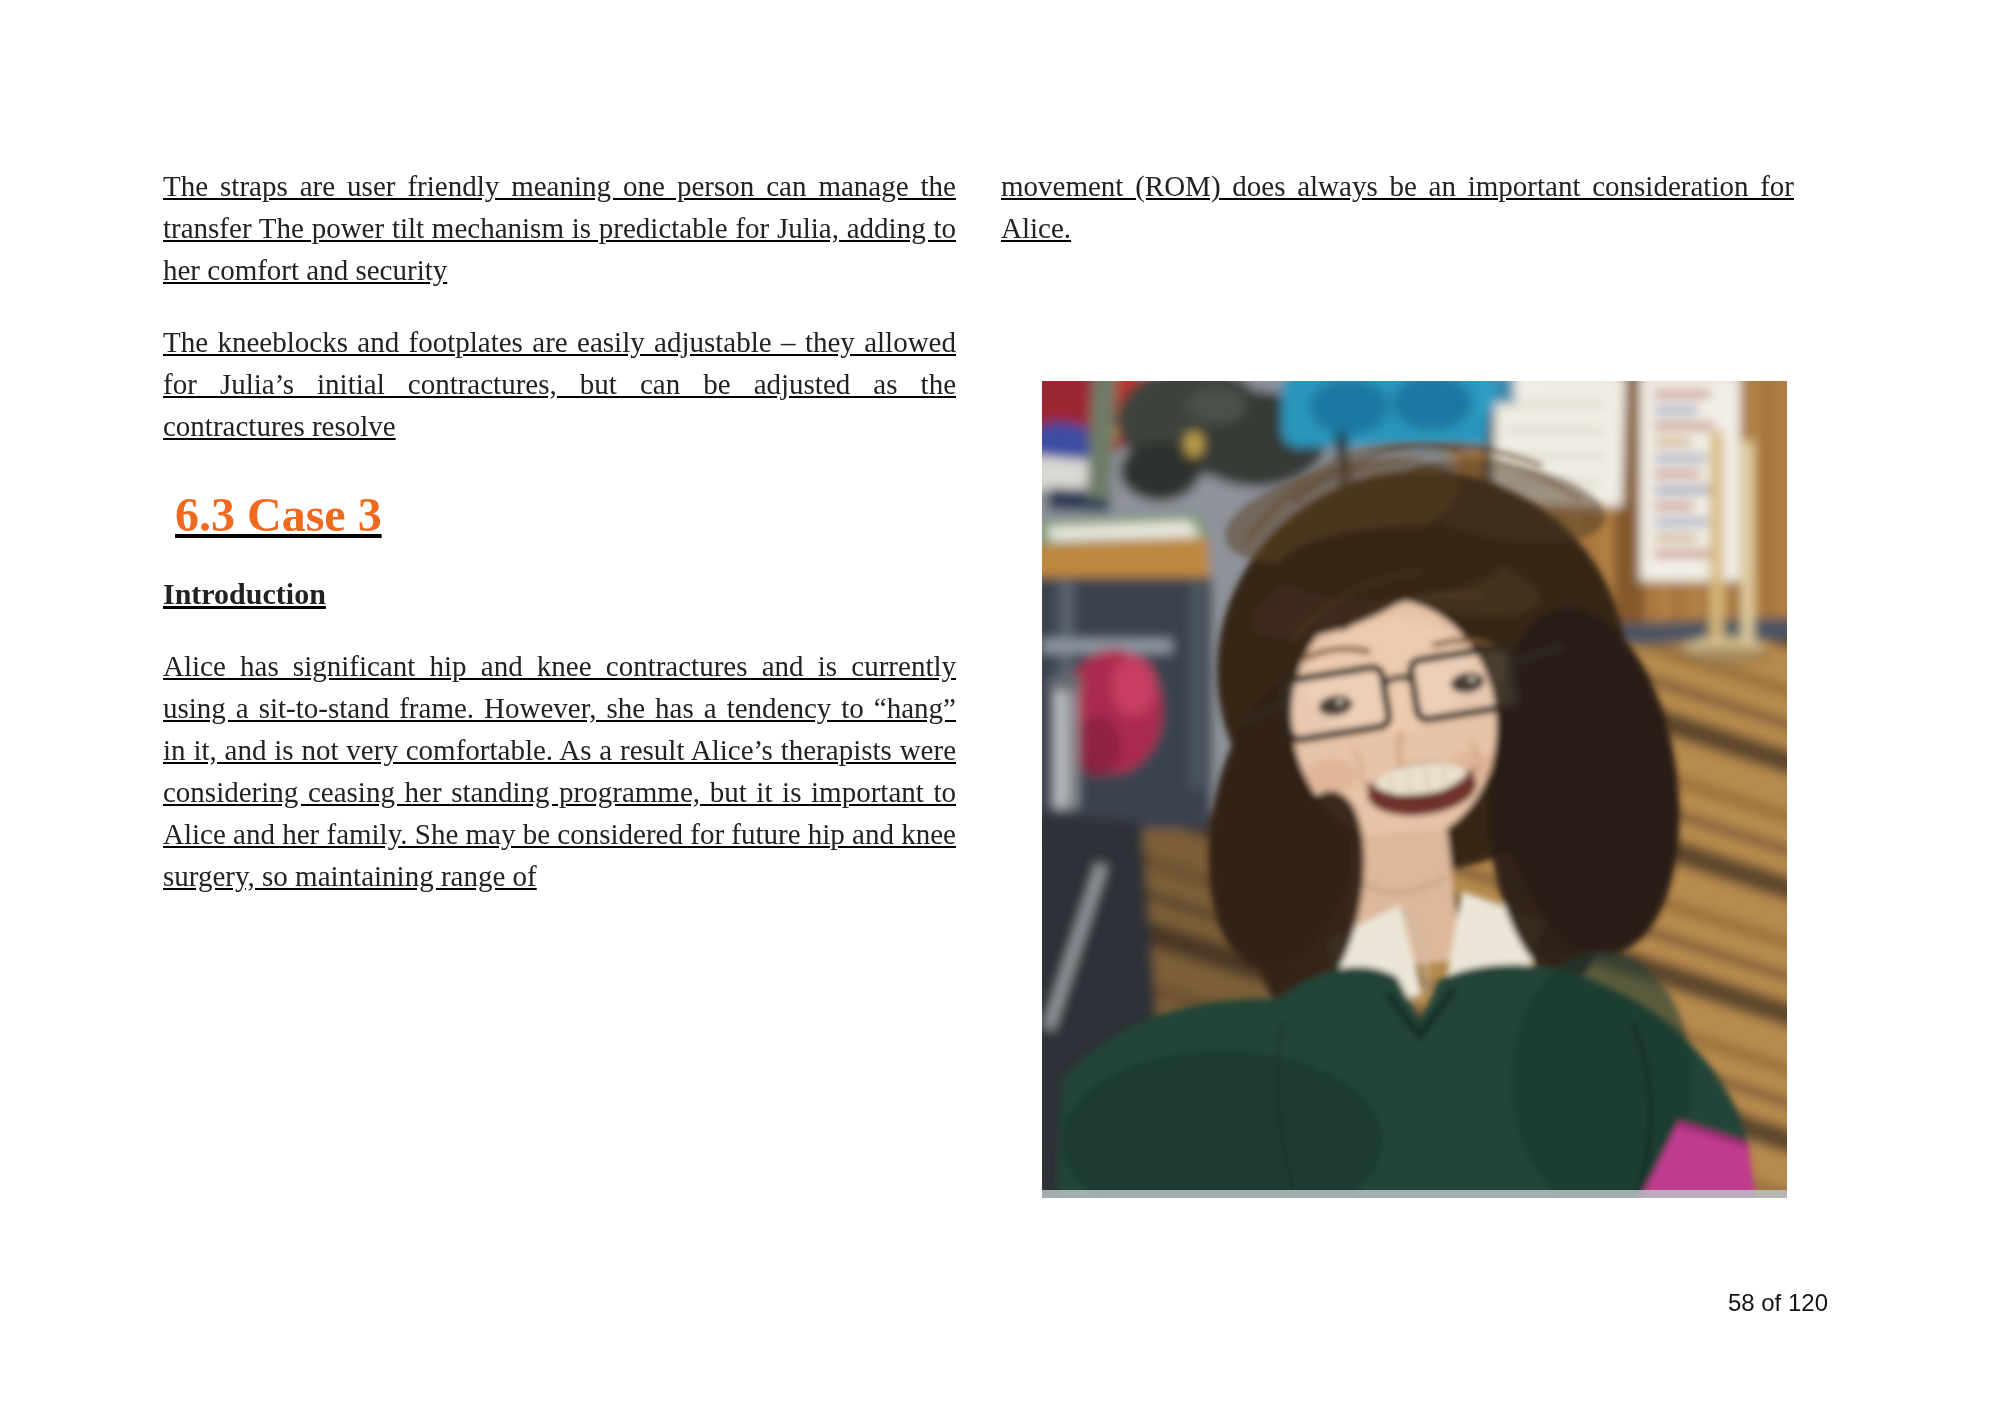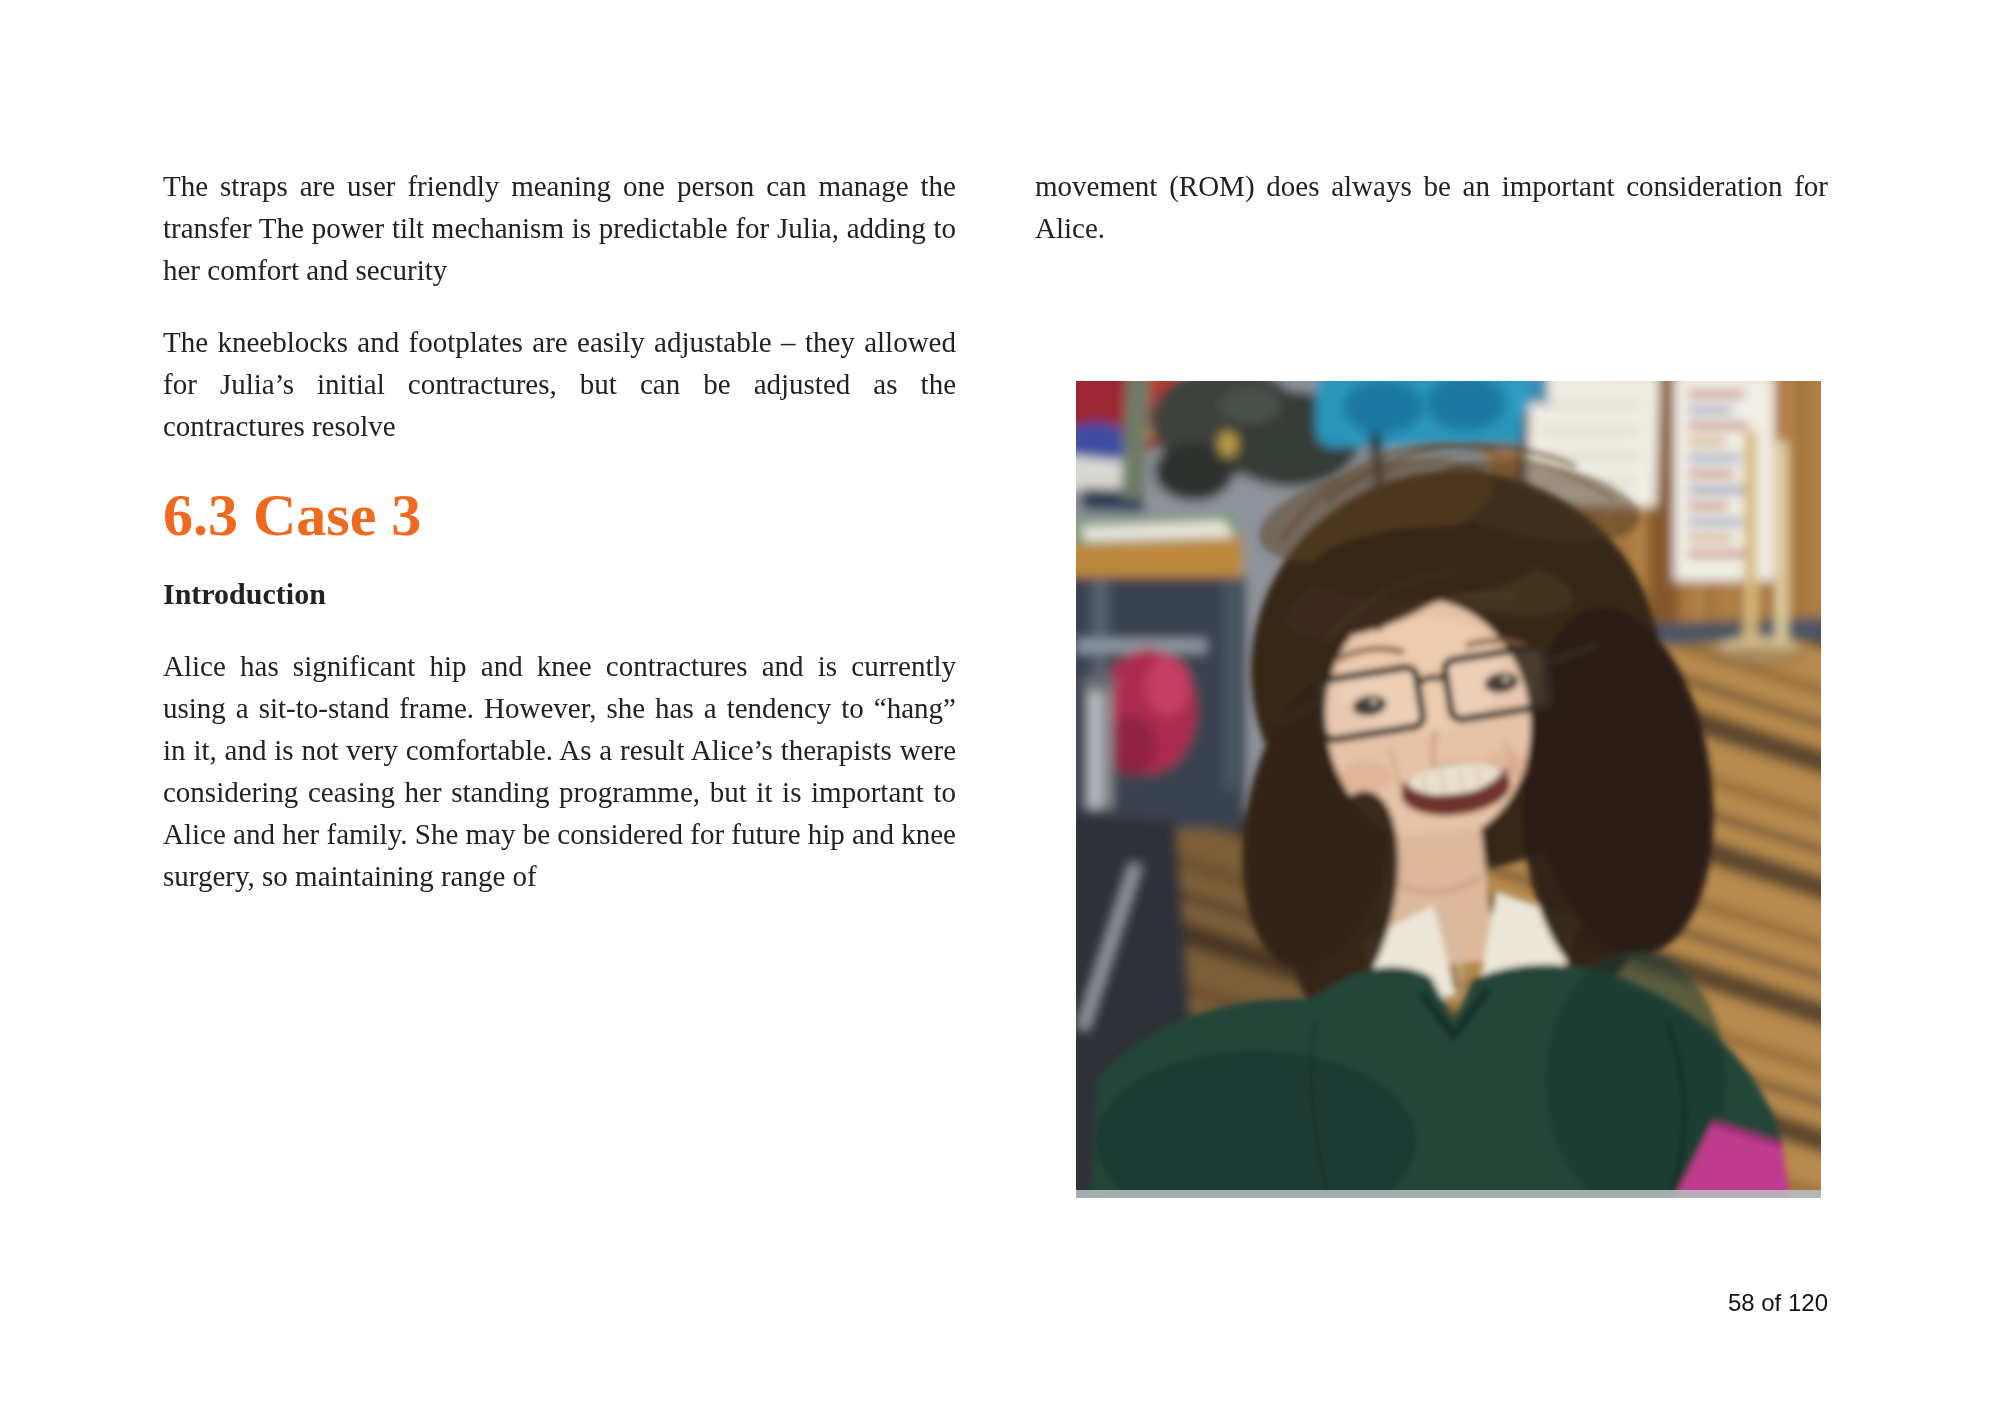--- a/index.html
+++ b/index.html
@@ -1,28 +1,28 @@
 <!DOCTYPE html>
 <html><head>
 <meta charset="utf-8">
 <style>
   html,body { margin:0; padding:0; background:#ffffff; }
   .page {
     position:relative; width:2000px; height:1414px;
     background:#ffffff; overflow:hidden;
     font-family:"Liberation Serif","DejaVu Serif",serif;
   }
-  .cols { position:absolute; left:163px; top:165px; display:flex; gap:79px; }
+  .cols { position:absolute; left:163px; top:165px; display:flex; gap:45px;text-decoration:underline; }
   .col { width:793px; }
   .col p.body {
     margin:0 0 30px 0; font-size:29px; line-height:42px;
     text-align:justify; color:#242122;
   }
   h1.case {
-    margin:40px 0 30px 0; font-size:60px; line-height:56px;
+    margin:40px 0 30px 12px; font-size:48px; line-height:56px;
     font-weight:bold; color:#ef6a1f;
   }
   h2.intro {
     margin:4px 0 30px 0; font-size:30px; line-height:42px;
     font-weight:bold; color:#242122;
   }
   .photo {
     width:745px; height:817px; margin:132px 0 0 41px;
     position:relative; overflow:hidden; background:#99826a;
   }

